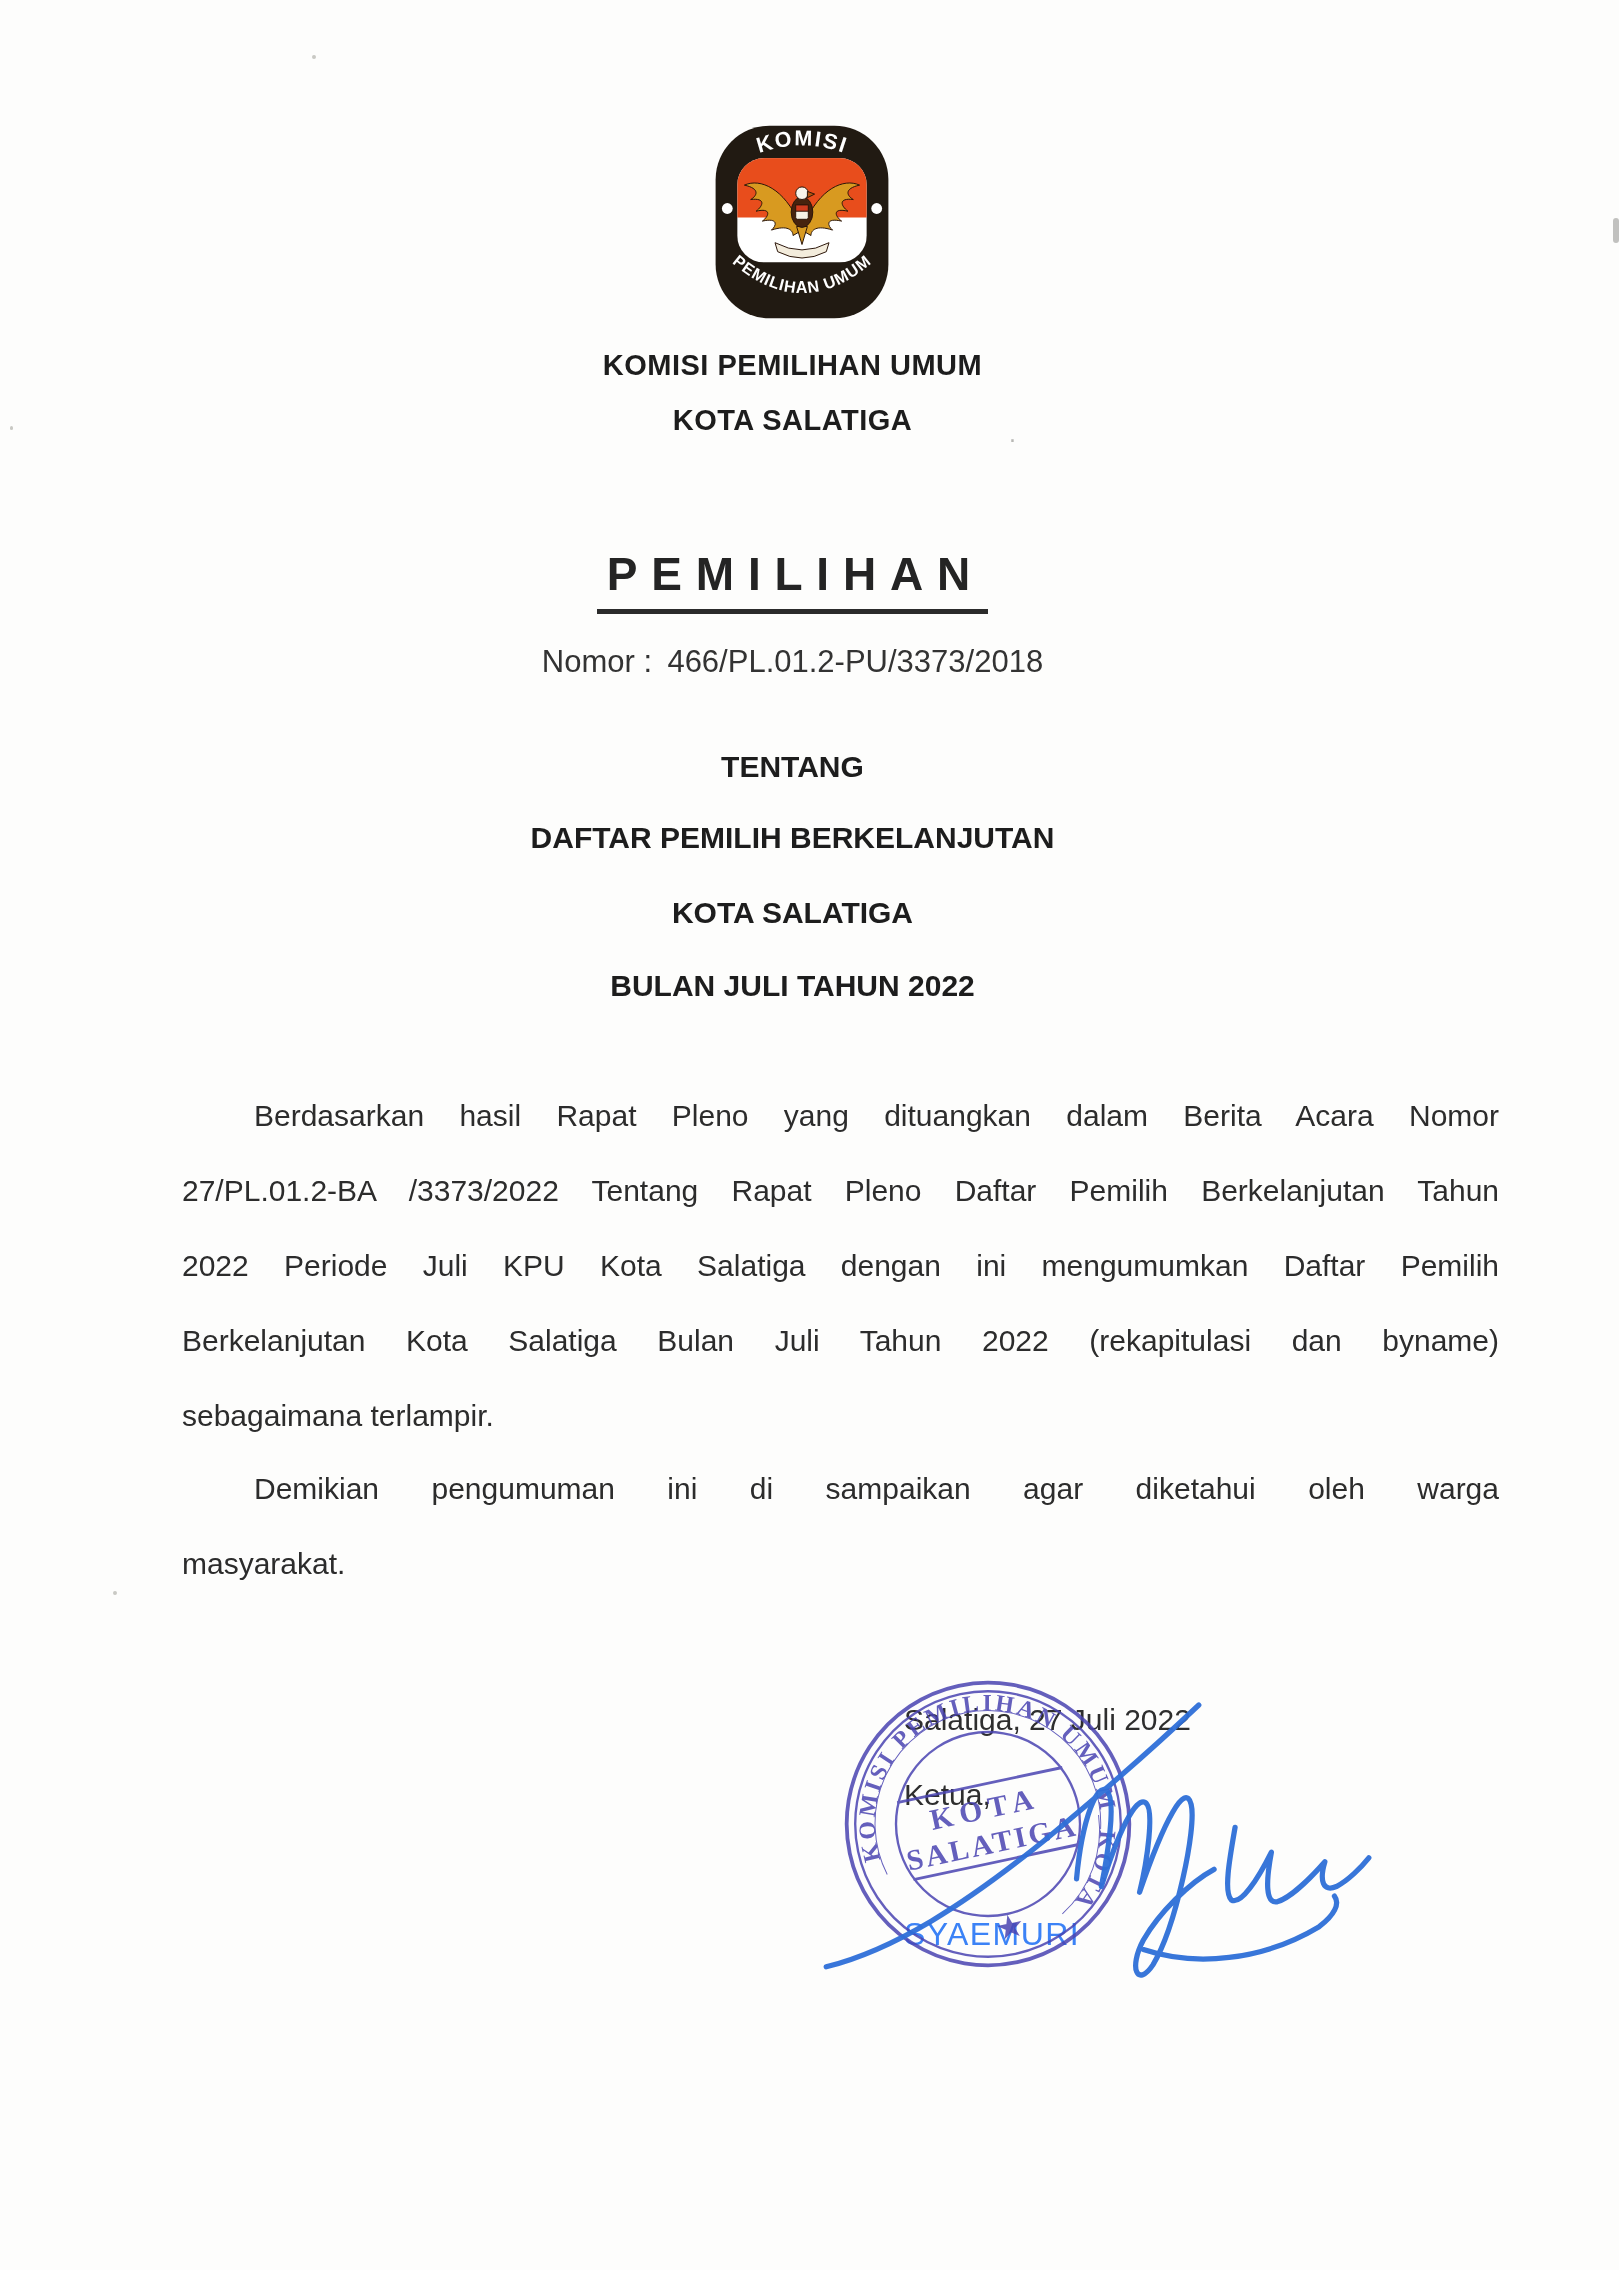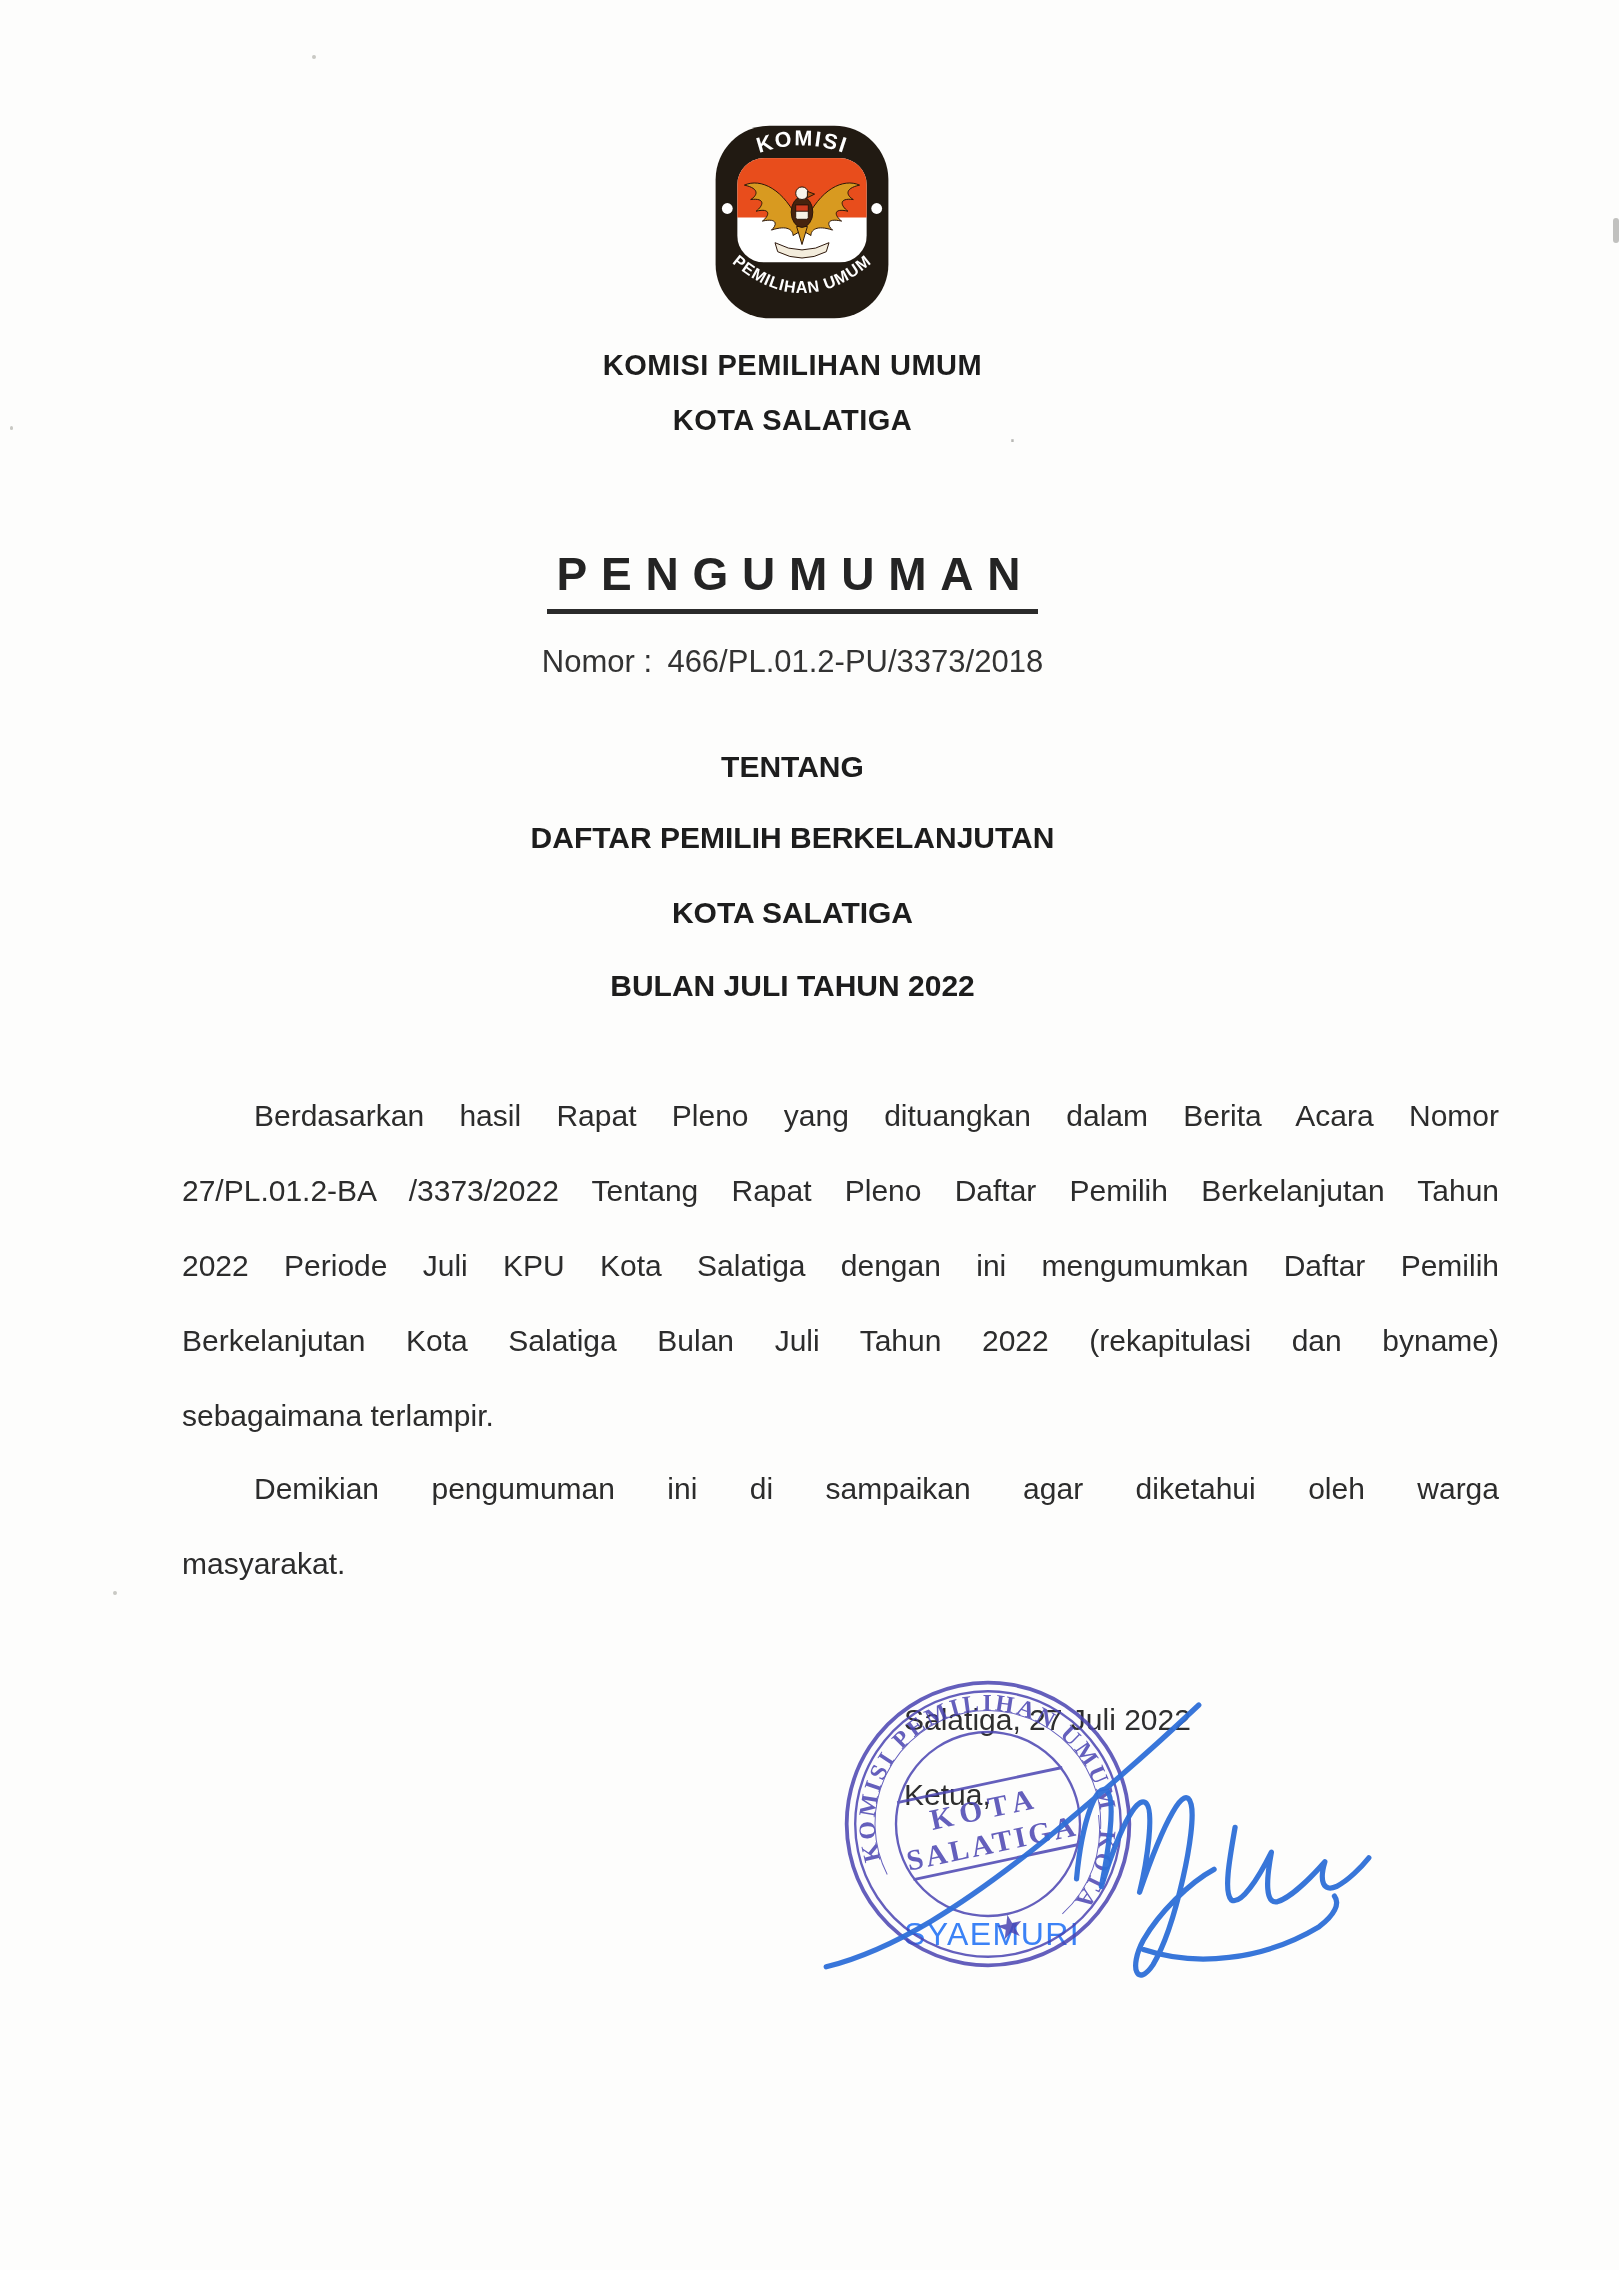--- a/index.html
+++ b/index.html
@@ -75,21 +75,21 @@
     <text font-size="18" font-weight="bold" fill="#ffffff" letter-spacing="1" font-family="'Liberation Sans',sans-serif">
       <textPath href="#logoBotArc" startOffset="50%" text-anchor="middle">PEMILIHAN UMUM</textPath>
     </text>
   </svg>
 
   <div class="abs org-line" style="top:348px">KOMISI PEMILIHAN UMUM</div>
   <div class="abs org-line" style="top:403px">KOTA SALATIGA</div>
   <span class="artifact-dot">.</span>
 
   <div class="abs title-wrap">
-    <span class="title-text">PENGUMUMAN</span>
+    <span class="title-text">PEMILIHAN</span>
   </div>
   <div class="abs nomor">
     <span>Nomor :</span><span class="num-value">466/PL.01.2-PU/3373/2018</span>
   </div>
 
   <div class="abs subject" style="top:749px">TENTANG</div>
   <div class="abs subject" style="top:820px">DAFTAR PEMILIH BERKELANJUTAN</div>
   <div class="abs subject" style="top:895px">KOTA SALATIGA</div>
   <div class="abs subject" style="top:968px">BULAN JULI TAHUN 2022</div>
 

